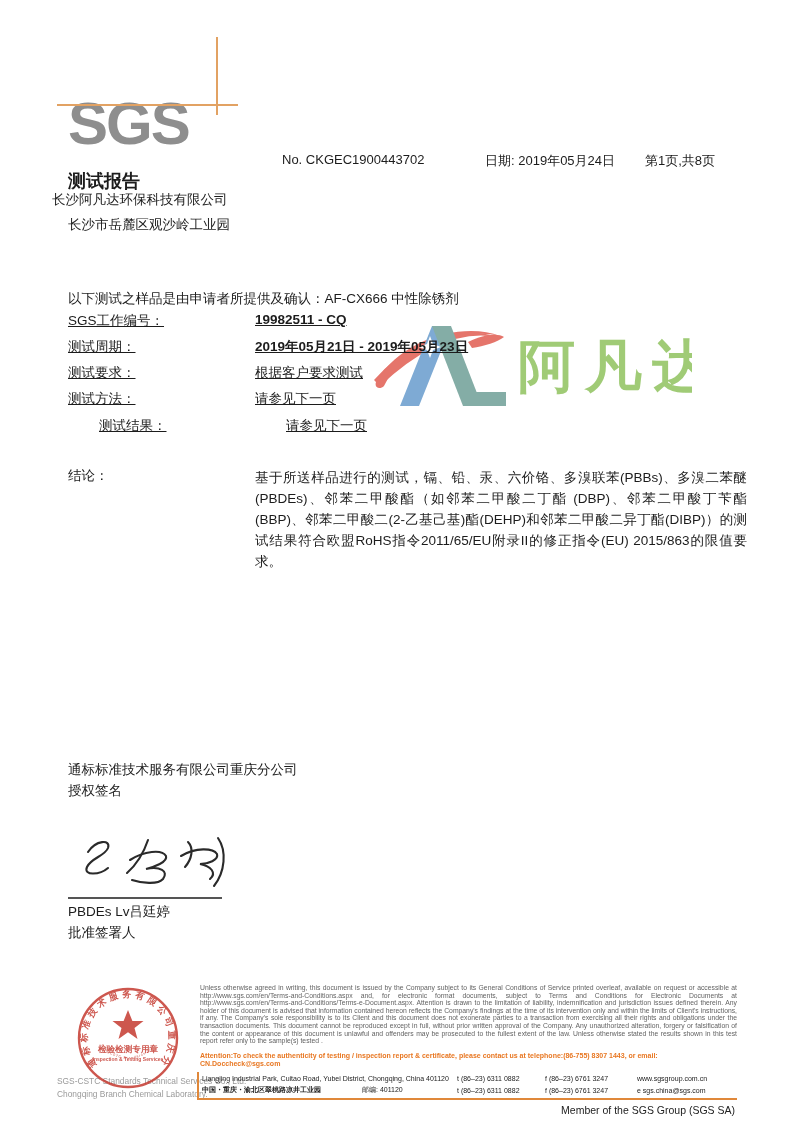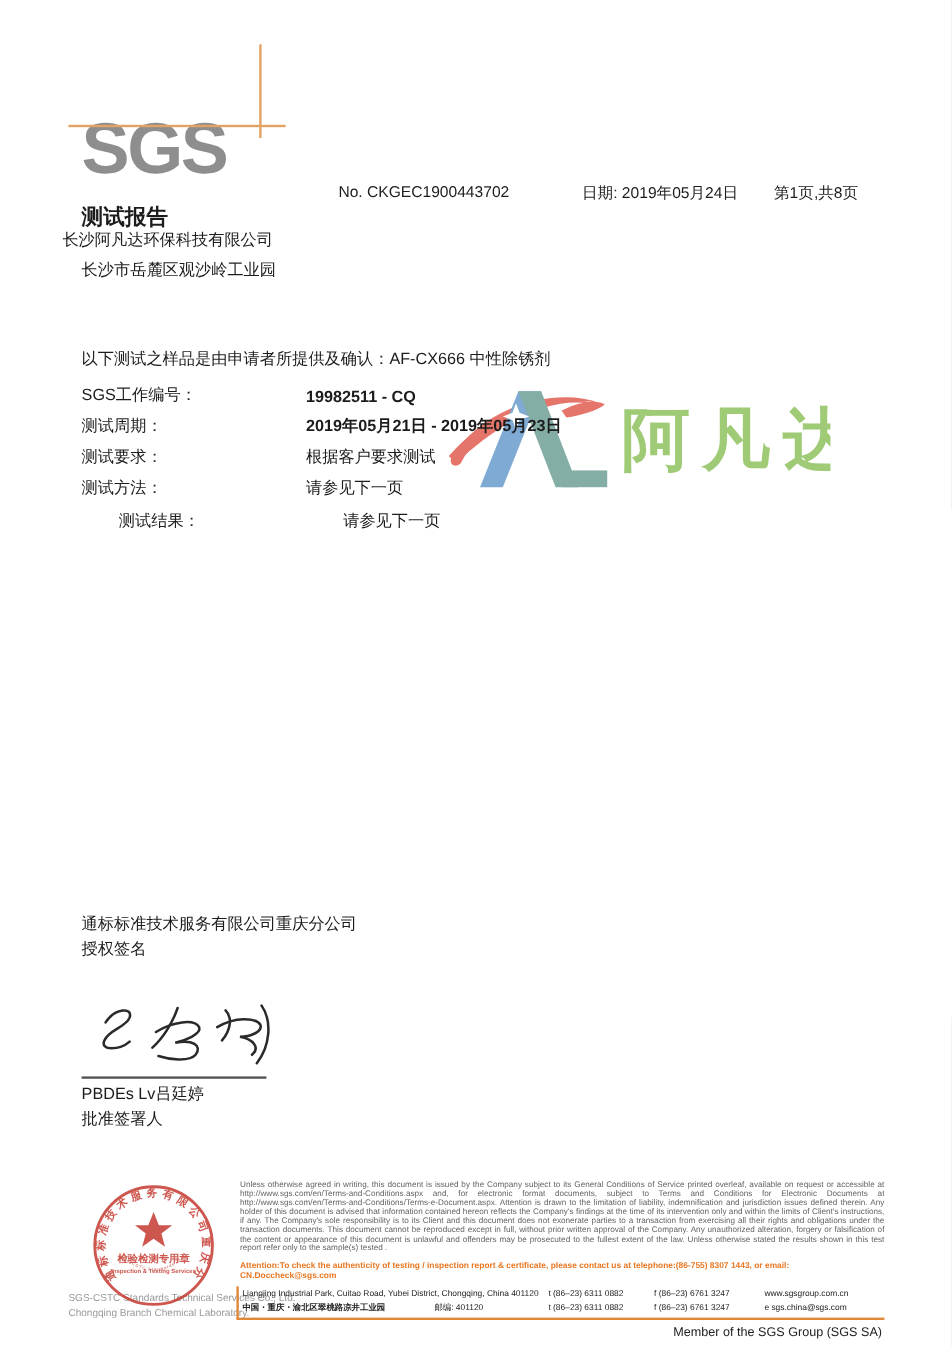--- a/index.html
+++ b/index.html
@@ -15,21 +15,21 @@
   .sgs-logo-text { font-weight:bold; font-size:60px; letter-spacing:-2px; color:#8e8e8e; line-height:1; }
   .logo-hline { height:2px; background:#e2a263; }
   .logo-vline { width:2px; background:#e2a263; }
 
   
   .doc-title { font-size:18px; font-weight:bold; }
   .hdr-txt { font-size:13px; }
 
   .body-txt { font-size:13.5px; line-height:1.45; }
 
-  .field-row { display:flex; height:26px; align-items:flex-end; font-size:13.5px; }
+  .field-row { display:flex; height:26px; align-items:flex-start; font-size:13.5px;text-decoration:underline; }
   .field-label { width:187px; flex:none; }
   .field-value.bold { font-weight:bold; }
 
   .concl { display:flex; font-size:13.5px; }
   .concl-label { width:187px; flex:none; }
   .concl-text { width:492px; line-height:21px; text-align:justify; }
 
   
   .wm { opacity:.88; }
 
@@ -108,20 +108,24 @@
     <div class="field-row">
       <span class="field-label">测试方法：</span>
       <span class="field-value">请参见下一页</span>
     </div>
     <div class="field-row" style="margin-top:1px;margin-left:31px;">
       <span class="field-label">测试结果：</span>
       <span class="field-value">请参见下一页</span>
     </div>
   </div>
 
+  <div class="abs concl" style="left:68px; top:467px; width:680px; z-index:1;">
+    <span class="concl-label">结论：</span>
+    <span class="concl-text">基于所送样品进行的测试，镉、铅、汞、六价铬、多溴联苯(PBBs)、多溴二苯醚(PBDEs)、邻苯二甲酸酯（如邻苯二甲酸二丁酯 (DBP)、邻苯二甲酸丁苄酯(BBP)、邻苯二甲酸二(2-乙基己基)酯(DEHP)和邻苯二甲酸二异丁酯(DIBP)）的测试结果符合欧盟RoHS指令2011/65/EU附录II的修正指令(EU) 2015/863的限值要求。</span>
+  </div>
 
   <div class="abs body-txt" style="left:68px; top:760px;">通标标准技术服务有限公司重庆分公司</div>
   <div class="abs body-txt" style="left:68px; top:781px;">授权签名</div>
 
   <div class="abs" style="left:70px; top:830px;">
     <svg width="160" height="64" viewBox="0 0 160 64" fill="none" stroke="#2a2a2a" stroke-width="2.1" stroke-linecap="round">
       <path d="M18,22 C26,10 41,9 38,18 C35,26 21,28 17,37 C13,46 30,45 38,38"></path>
       <path d="M78,10 C74,22 66,35 57,43"></path>
       <path d="M60,30 C74,21 92,19 96,26 C98,32 84,37 76,39 C90,36 99,41 93,49 C88,55 71,53 62,50"></path>
       <path d="M118,12 C124,18 122,29 115,37"></path>

